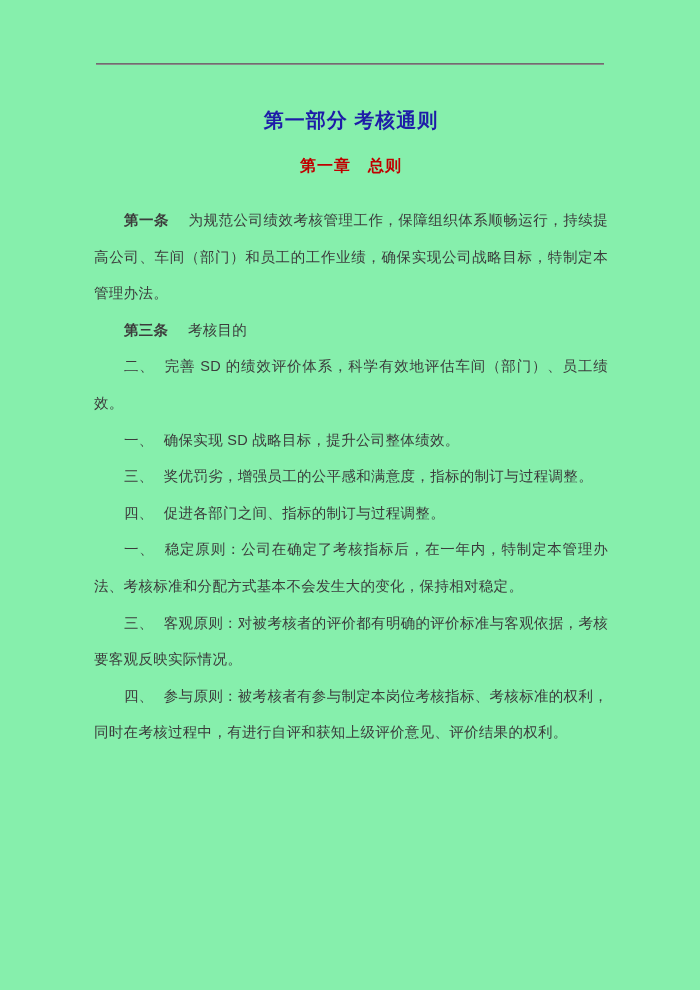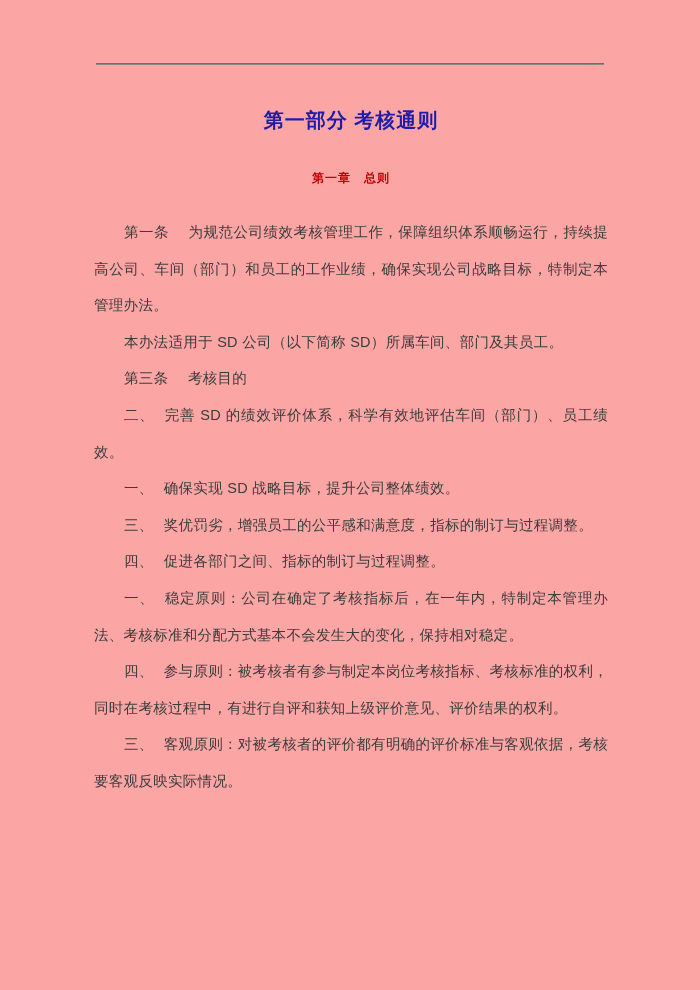--- a/index.html
+++ b/index.html
@@ -4,21 +4,21 @@
 <style>
   html, body {
     margin: 0;
     padding: 0;
     background: #ffffff;
   }
   .page {
     position: relative;
     width: 700px;
     height: 990px;
-    background: #fca5a5;
+    background: #86efac;
     overflow: hidden;
     font-family: "Liberation Sans", "DejaVu Sans", sans-serif;
   }
   .header-rule {
     position: absolute;
     top: 63px;
     left: 96px;
     width: 508px;
     height: 2px;
     background: #8a8a8a;
@@ -34,42 +34,42 @@
   .doc-title {
     margin: 42px 0 0 0;
     text-align: center;
     font-size: 20px;
     font-weight: bold;
     letter-spacing: 1px;
     line-height: 28px;
     color: #1e1ca8;
   }
   .chapter-title {
-    margin: 32px 0 0 0;
+    margin: 20px 0 0 0;
     text-align: center;
-    font-size: 12px;
+    font-size: 16px;
     font-weight: bold;
     letter-spacing: 1px;
     line-height: 24px;
     color: #c00000;
   }
   .paragraphs {
     margin-top: 24px;
   }
   .paragraphs p {
     margin: 0;
     font-size: 14.5px;
     line-height: 36.6px;
     color: #3c3c3c;
     text-align: justify;
     text-indent: 30px;
     letter-spacing: 0.3px;
   }
   .p-article .lbl {
-    font-weight: normal;
+    font-weight: bold;
     margin-right: 1.35em;
     margin-top: 9px;
   }
   .p-list .lbl {
     margin-right: 0.7em;
   }
 </style>
 </head>
 <body>
 
@@ -77,34 +77,33 @@
   <div class="header-rule"></div>
 
   <div class="content">
     <h1 class="doc-title">第一部分 考核通则</h1>
     <h2 class="chapter-title">第一章　总则</h2>
 
     <div class="paragraphs">
       <p class="p-article"><span class="lbl">第一条</span><span>为规范公司绩效考核管理工作，保障组织体系顺畅运行，持续提高公司、车间（部门）和员工的工作业绩，确保实现公司战略目标，特制定本管理办法。</span></p>
 
 
-      <p class="p-plain"><span>本办法适用于 SD 公司（以下简称 SD）所属车间、部门及其员工。</span></p>
 
       <p class="p-article"><span class="lbl">第三条</span><span>考核目的</span></p>
 
       <p class="p-list"><span class="lbl">二、</span><span>完善 SD 的绩效评价体系，科学有效地评估车间（部门）、员工绩效。</span></p>
 
       <p class="p-list"><span class="lbl">一、</span><span>确保实现 SD 战略目标，提升公司整体绩效。</span></p>
 
       <p class="p-list"><span class="lbl">三、</span><span>奖优罚劣，增强员工的公平感和满意度，指标的制订与过程调整。</span></p>
 
       <p class="p-list"><span class="lbl">四、</span><span>促进各部门之间、指标的制订与过程调整。</span></p>
 
 
       <p class="p-list"><span class="lbl">一、</span><span>稳定原则：公司在确定了考核指标后，在一年内，特制定本管理办法、考核标准和分配方式基本不会发生大的变化，保持相对稳定。</span></p>
 
 
+      <p class="p-list"><span class="lbl">三、</span><span>客观原则：对被考核者的评价都有明确的评价标准与客观依据，考核要客观反映实际情况。</span></p>
+
       <p class="p-list"><span class="lbl">四、</span><span>参与原则：被考核者有参与制定本岗位考核指标、考核标准的权利，同时在考核过程中，有进行自评和获知上级评价意见、评价结果的权利。</span></p>
-
-      <p class="p-list"><span class="lbl">三、</span><span>客观原则：对被考核者的评价都有明确的评价标准与客观依据，考核要客观反映实际情况。</span></p>
     </div>
   </div>
 </div>
 
 </body></html>

